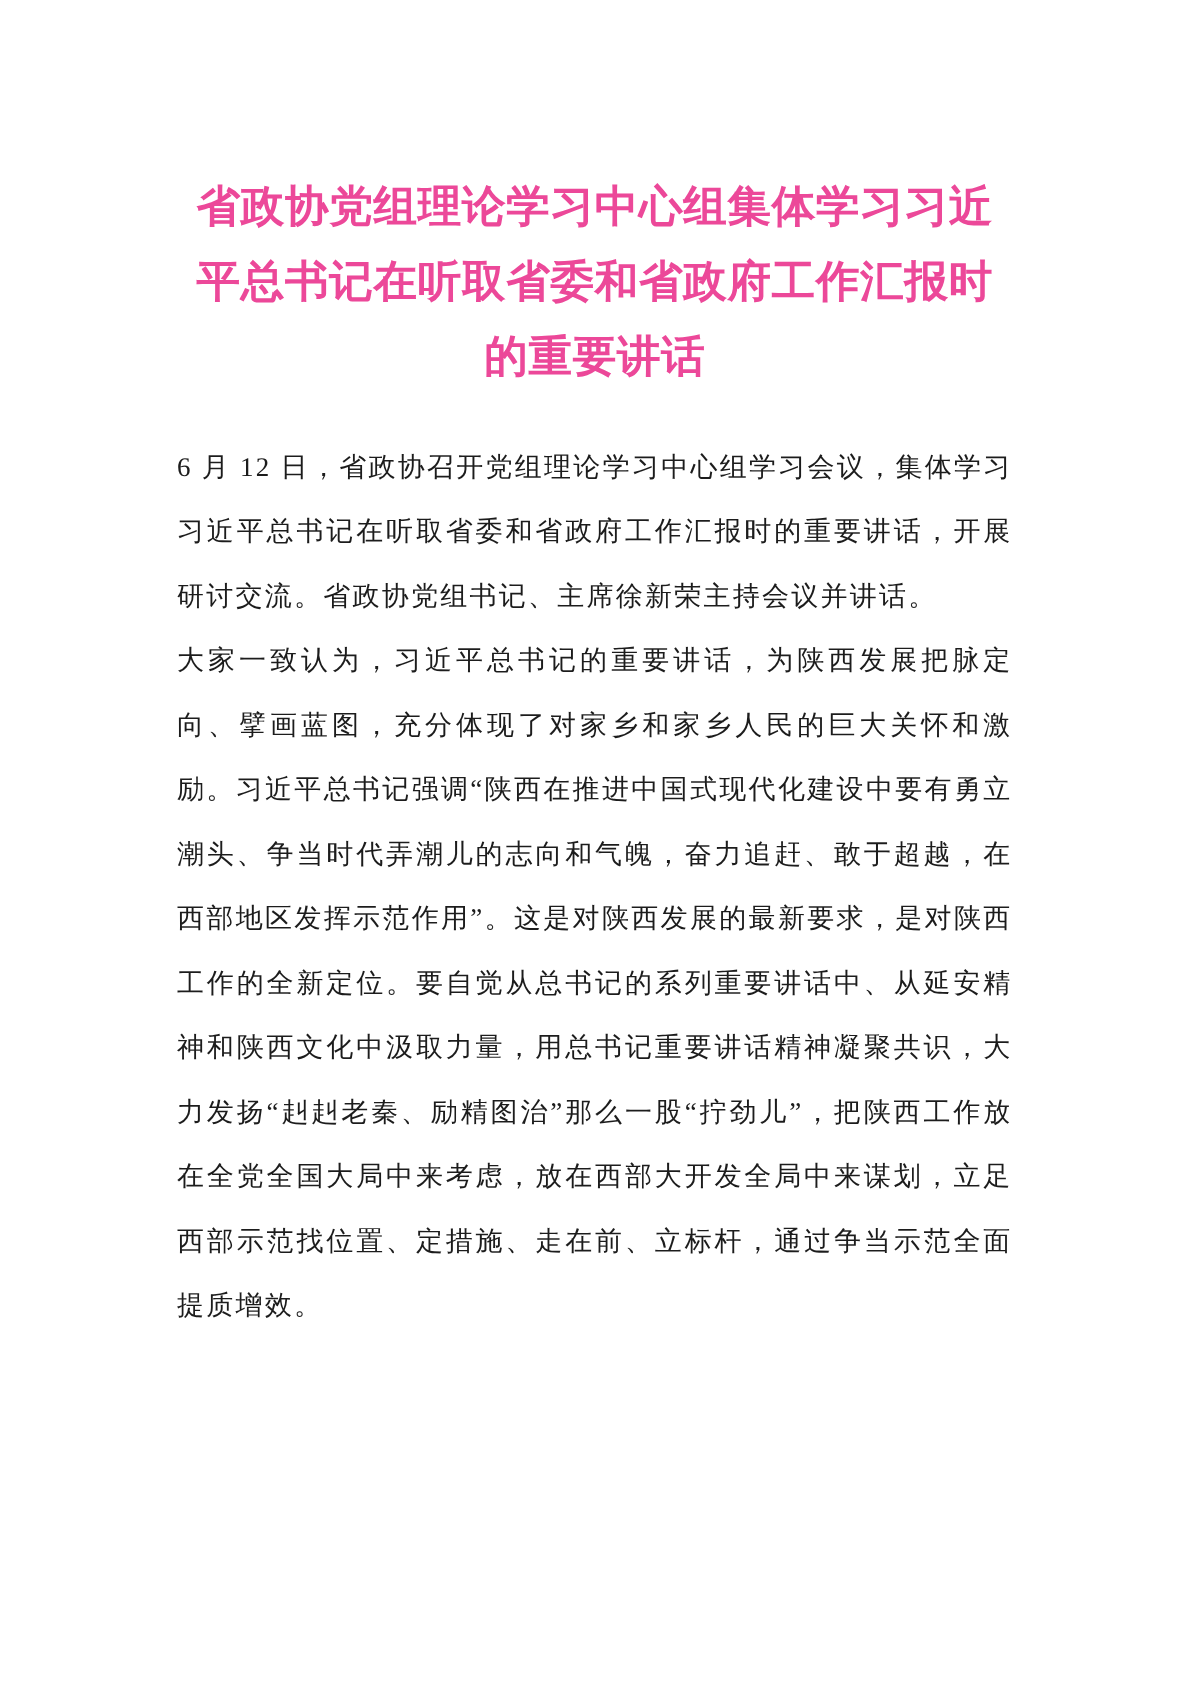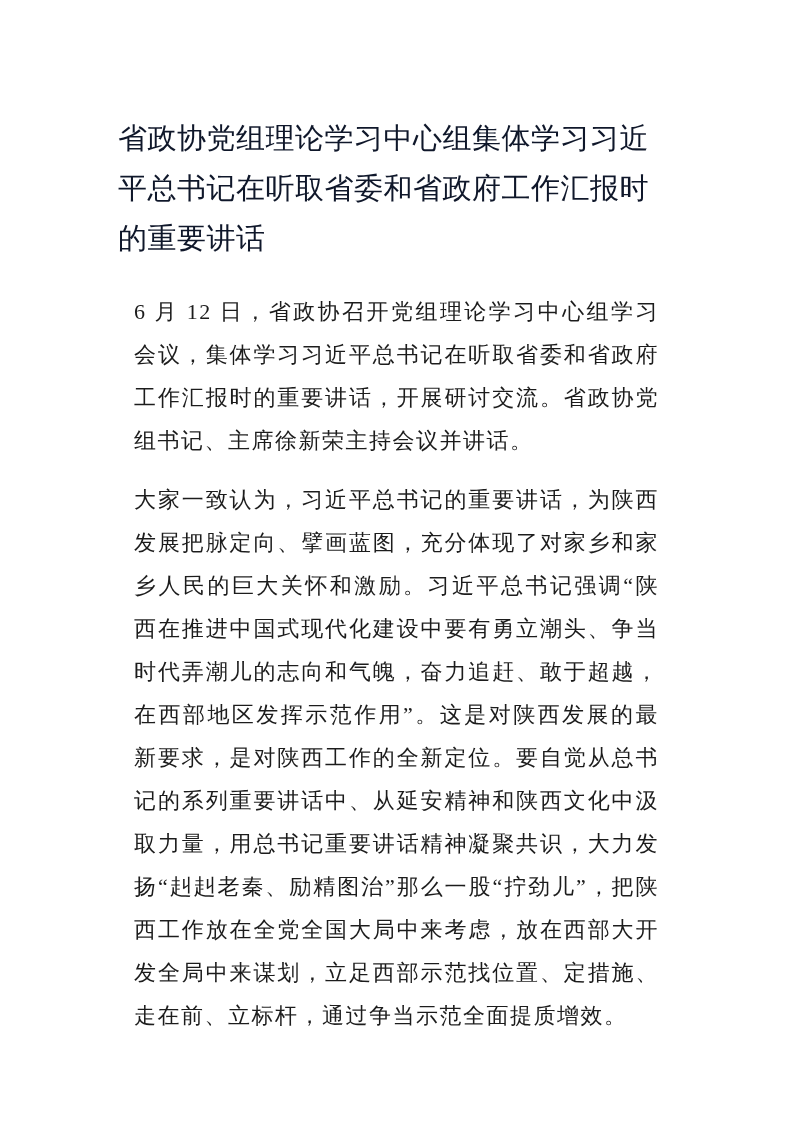--- a/index.html
+++ b/index.html
@@ -16,27 +16,28 @@
     box-sizing: border-box;
     padding: 113px 118px 0 118px;
     overflow: hidden;
     font-family: "Liberation Serif", "DejaVu Serif", serif;
     color: #1a1a1a;
   }
   .doc-title {
     margin: 0 0 27px 0;
     font-size: 29px;
     line-height: 50px;
-    font-weight: normal;
+    font-weight: bold;
+    text-align: center;
     letter-spacing: 0.5px;
-    color: #0f172a;
+    color: #ec4899;
   }
   .doc-paragraph {
-    margin: 16px;
-    font-size: 22px;
+    margin: 0;
+    font-size: 18px;
     line-height: 43px;
     letter-spacing: 1.5px;
     text-align: justify;
     text-justify: inter-character;
     color: #1c1c1c;
   }
 </style>
 </head>
 <body>
 

